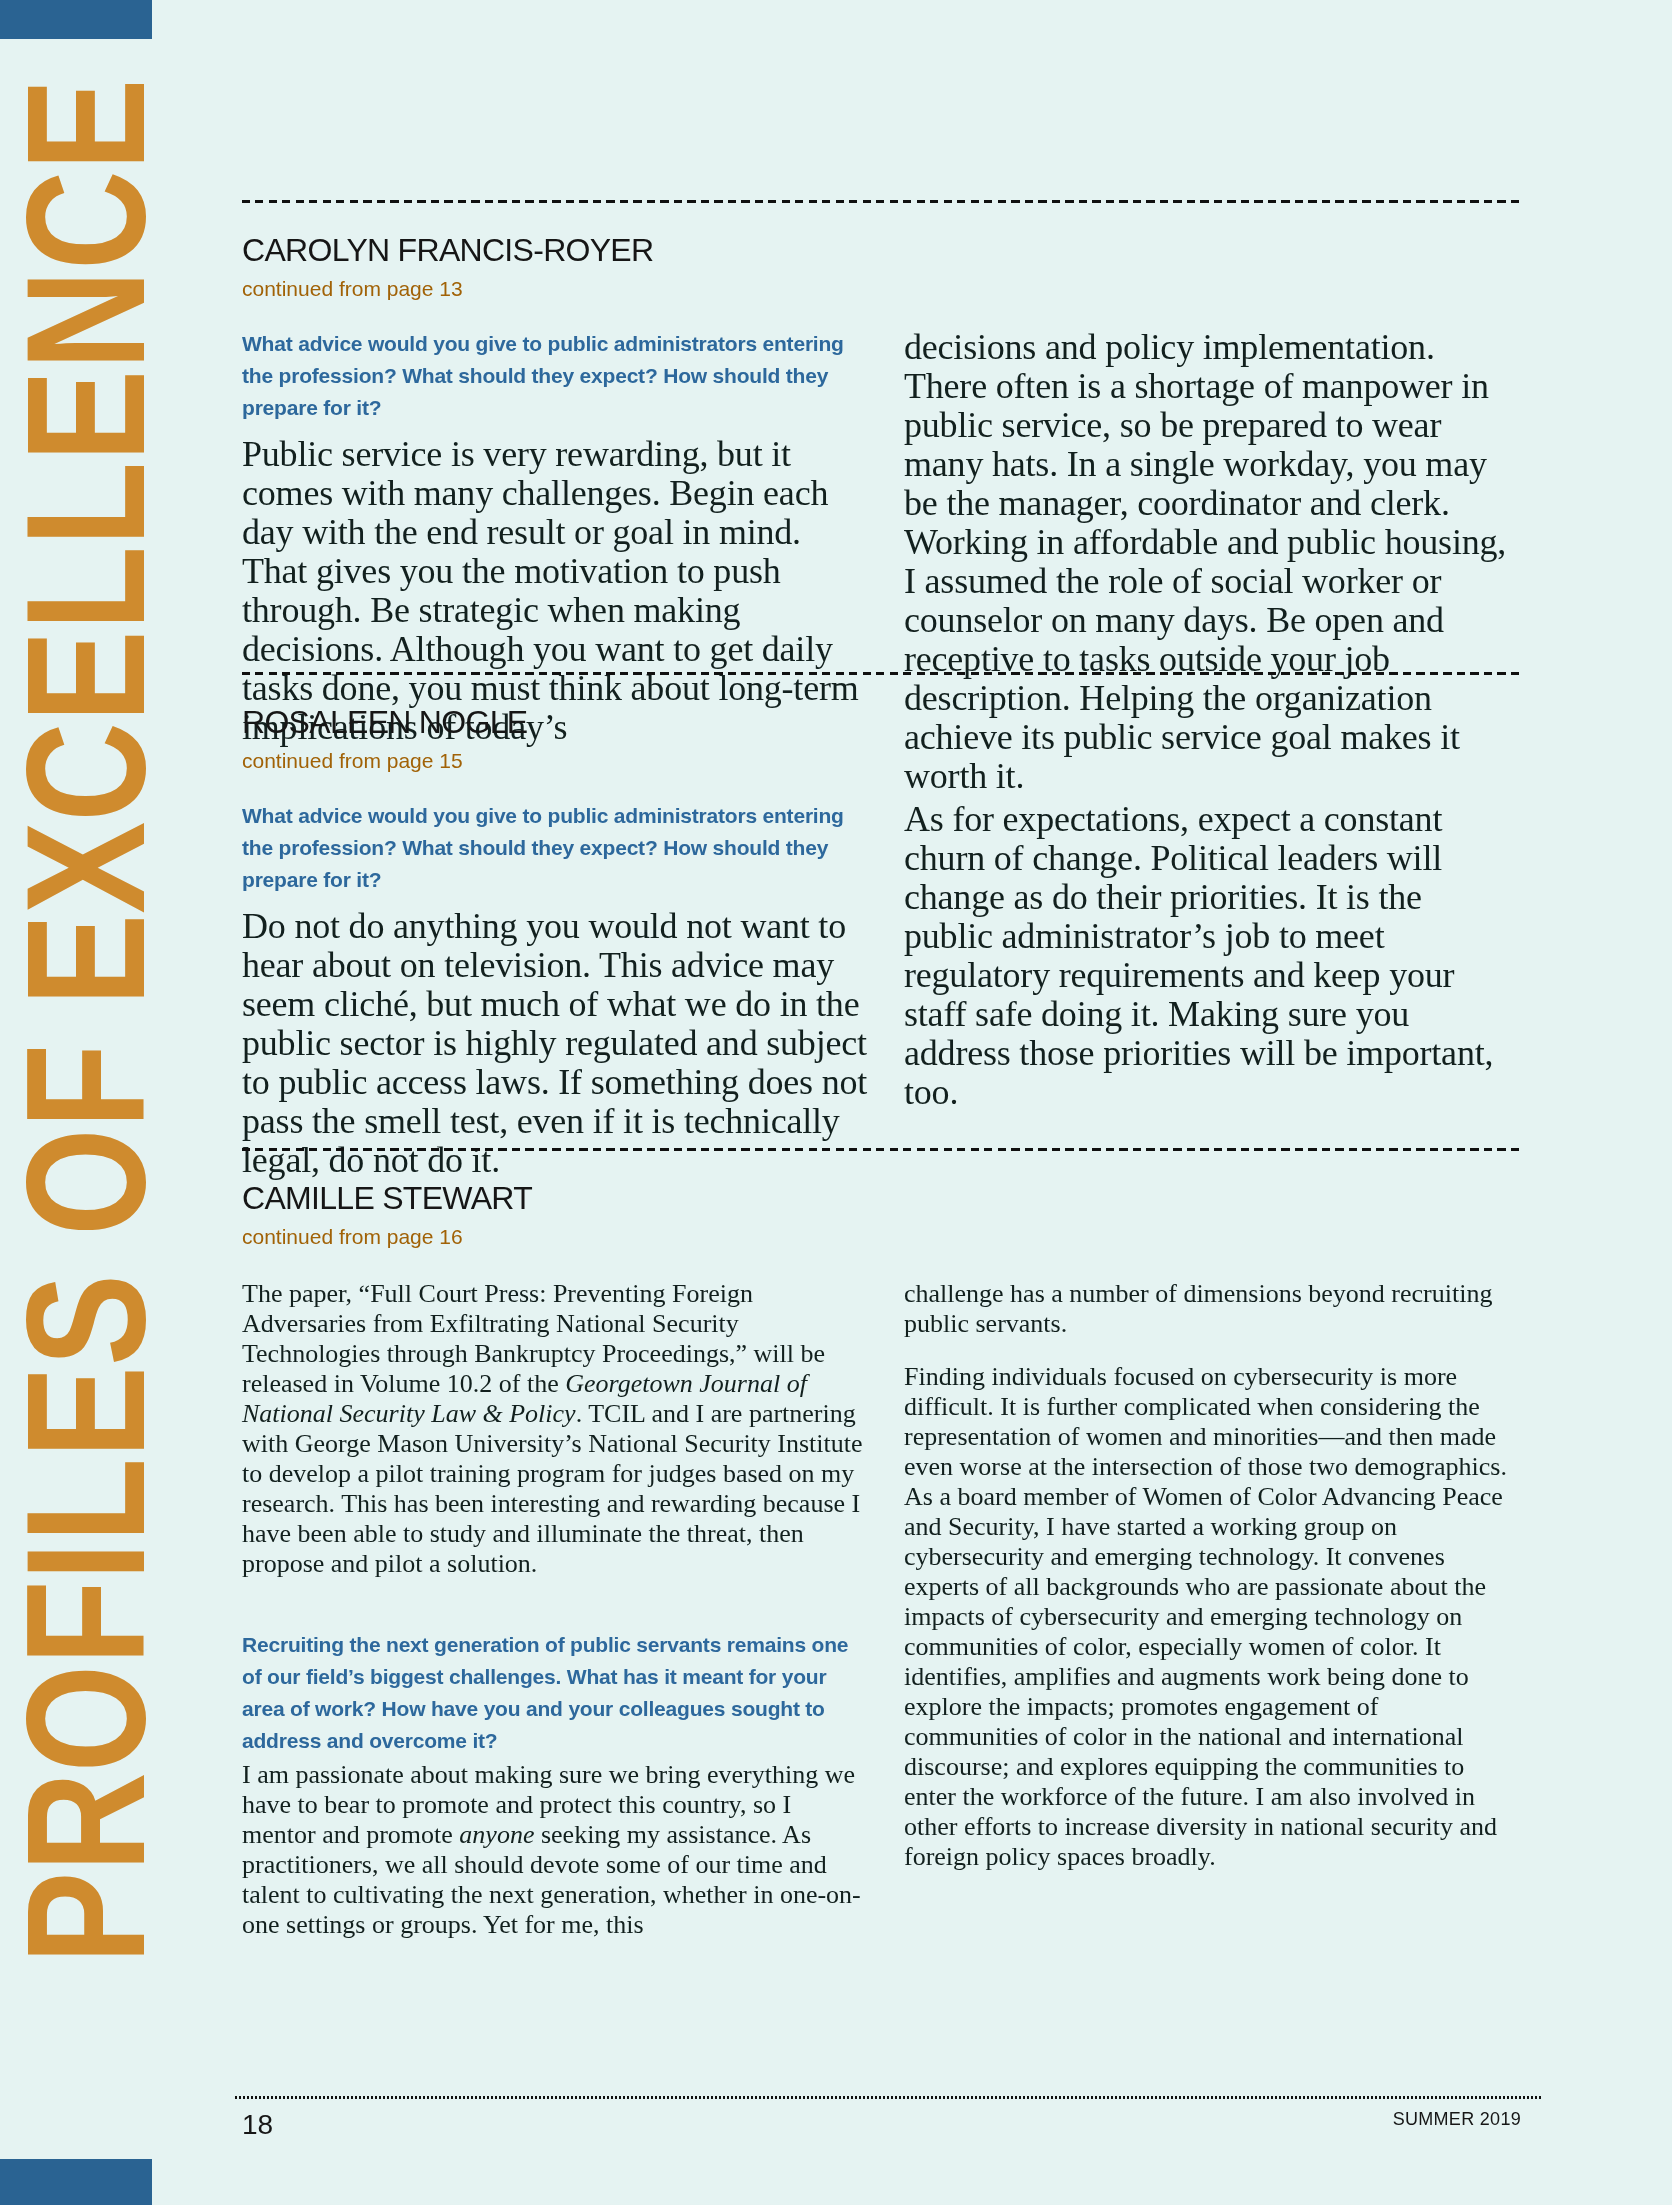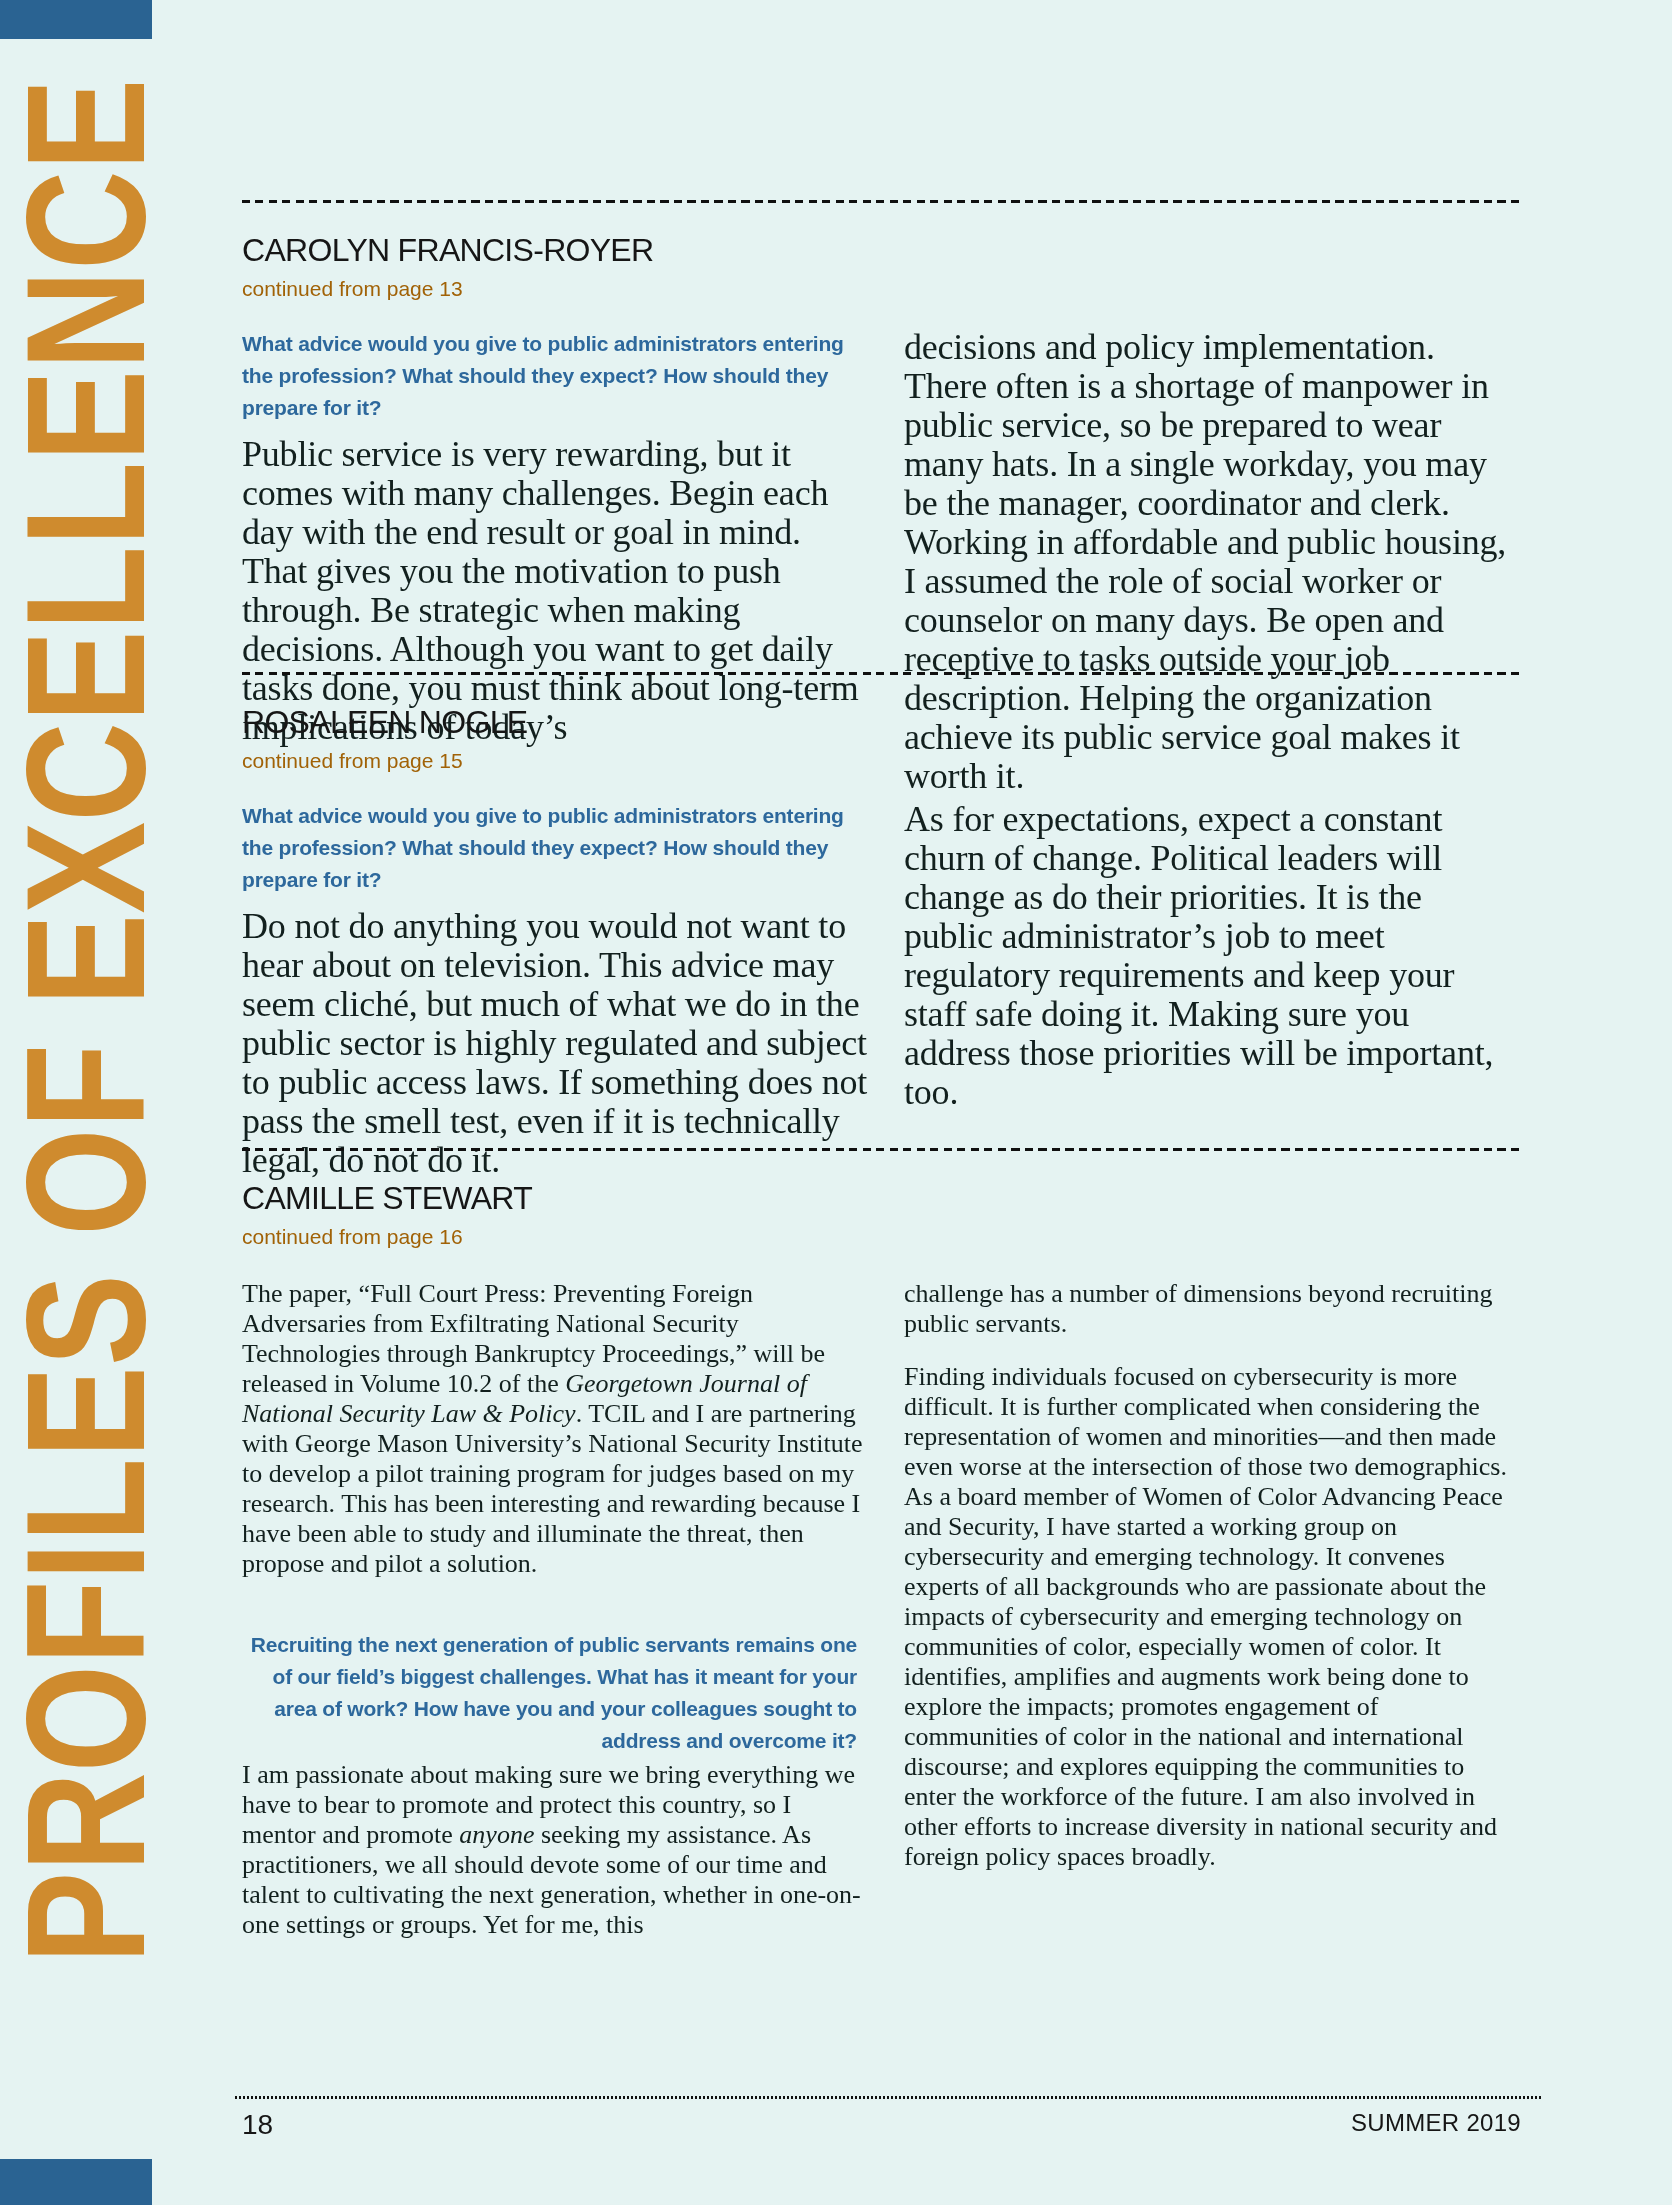--- a/index.html
+++ b/index.html
@@ -41,21 +41,21 @@
   }
   .body.small{font-size:26px;line-height:30px;letter-spacing:0;}
   .body em{font-style:italic;}
   .pos-l{left:0;width:629px;}
   .pos-r{left:662px;width:615px;}
   .footer-rule{
     position:absolute;top:2096px;left:235px;width:1306px;height:2.7px;
     background:repeating-linear-gradient(90deg,#101010 0 2px,transparent 2px 4px);
   }
   .pagenum{position:absolute;left:242px;top:2109px;font-size:28px;color:#161616;}
-  .issue{position:absolute;right:152px;top:2109px;font-size:24px;color:#161616;letter-spacing:0.3px;}
+  .issue{position:absolute;right:152px;top:2109px;font-size:18px;color:#161616;letter-spacing:0.3px;}
 </style>
 </head>
 <body>
 
 <div class="page">
 
   <div class="accent-block accent-top"></div>
   <div class="accent-block accent-bottom"></div>
 
   <svg class="vtitle-svg" width="176" height="2205" viewBox="0 0 260 3263">
@@ -80,21 +80,21 @@
       <p class="q pos-l" style="top:128px;">What advice would you give to public administrators entering the profession? What should they expect? How should they prepare for it?</p>
       <p class="body pos-l" style="top:235px;">Do not do anything you would not want to hear about on television. This advice may seem cliché, but much of what we do in the public sector is highly regulated and subject to public access laws. If something does not pass the smell test, even if it is technically legal, do not do it.</p>
       <p class="body pos-r" style="top:128px;">As for expectations, expect a constant churn of change. Political leaders will change as do their priorities. It is the public administrator’s job to meet regulatory requirements and keep your staff safe doing it. Making sure you address those priorities will be important, too.</p>
     </section>
 
     <section class="sec sec-3">
       <div class="rule"></div>
       <h2 class="name">CAMILLE STEWART</h2>
       <div class="cont">continued from page 16</div>
       <p class="body small pos-l" style="top:131px;width:622px;"><span>The paper, “Full Court Press: Preventing Foreign Adversaries from Exfiltrating National Security Technologies through Bankruptcy Proceedings,” will be released in Volume 10.2 of the </span><em>Georgetown Journal of National Security Law &amp; Policy</em><span>. TCIL and I are partnering with George Mason University’s National Security Institute to develop a pilot training program for judges based on my research. This has been interesting and rewarding because I have been able to study and illuminate the threat, then propose and pilot a solution.</span></p>
-      <p class="q pos-l" style="top:481px;width:615px;text-align:right;">Recruiting the next generation of public servants remains one of our field’s biggest challenges. What has it meant for your area of work? How have you and your colleagues sought to address and overcome it?</p>
+      <p class="q pos-l" style="top:481px;width:615px;">Recruiting the next generation of public servants remains one of our field’s biggest challenges. What has it meant for your area of work? How have you and your colleagues sought to address and overcome it?</p>
       <p class="body small pos-l" style="top:612px;width:622px;"><span>I am passionate about making sure we bring everything we have to bear to promote and protect this country, so I mentor and promote </span><em>anyone</em><span> seeking my assistance. As practitioners, we all should devote some of our time and talent to cultivating the next generation, whether in one-on-one settings or groups. Yet for me, this</span></p>
       <p class="body small pos-r" style="top:131px;">challenge has a number of dimensions beyond recruiting public servants.</p>
       <p class="body small pos-r" style="top:214px;">Finding individuals focused on cybersecurity is more difficult. It is further complicated when considering the representation of women and minorities—and then made even worse at the intersection of those two demographics. As a board member of Women of Color Advancing Peace and Security, I have started a working group on cybersecurity and emerging technology. It convenes experts of all backgrounds who are passionate about the impacts of cybersecurity and emerging technology on communities of color, especially women of color. It identifies, amplifies and augments work being done to explore the impacts; promotes engagement of communities of color in the national and international discourse; and explores equipping the communities to enter the workforce of the future. I am also involved in other efforts to increase diversity in national security and foreign policy spaces broadly.</p>
     </section>
 
   </div>
 
   <div class="footer-rule"></div>
   <div class="pagenum">18</div>
   <div class="issue">SUMMER 2019</div>

